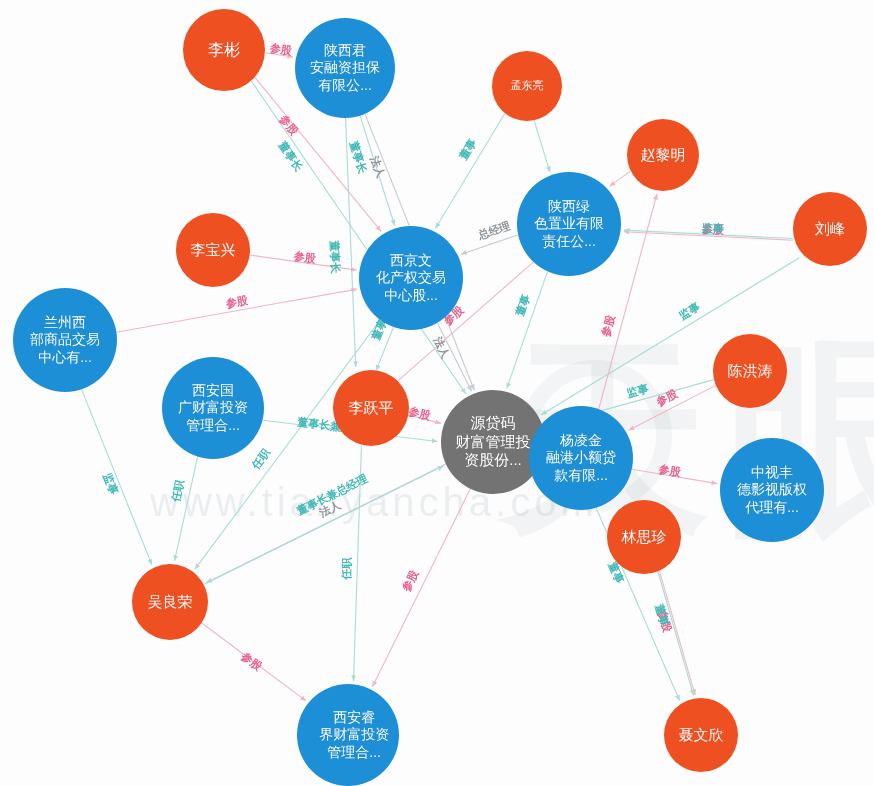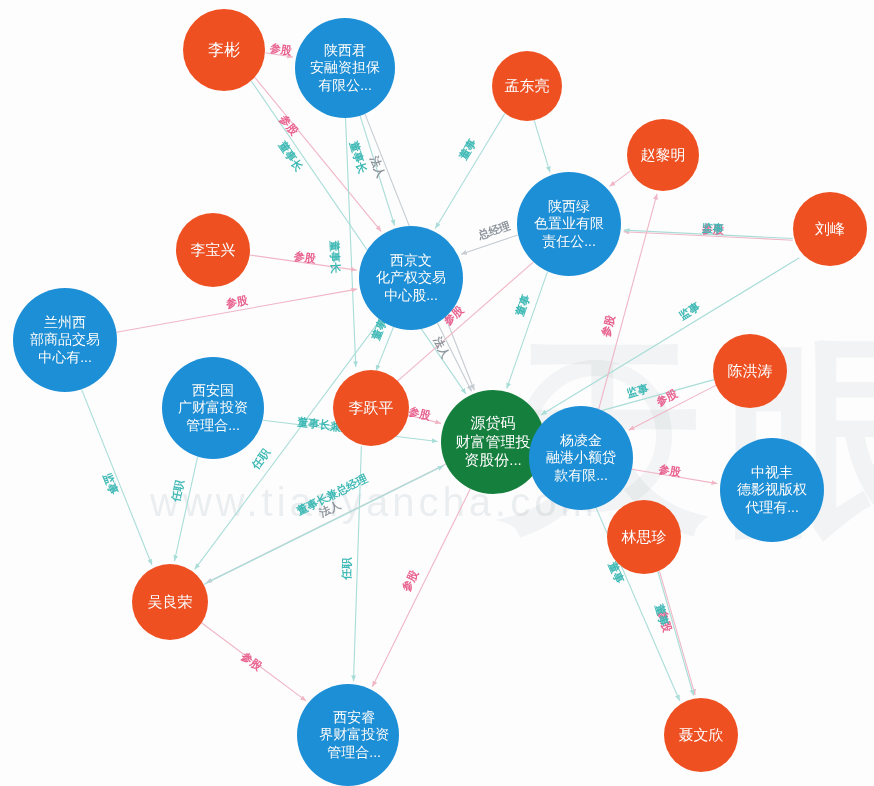--- a/index.html
+++ b/index.html
@@ -61,21 +61,21 @@
   }
   .node .lbl{
     display:block;
     width:88%;
     line-height:1.24;
     word-break:break-all;
     text-shadow:0 0 1px rgba(0,0,0,0.08);
   }
   .node.person{background:#ef5022;}
   .node.company{background:#1c8fd6;}
-  .node.focus{background:#15803d;}
+  .node.focus{background:#737373;}
 
   
   .elabel{
     position:absolute;
     white-space:nowrap;
     font-size:11px;
     transform-origin:0 0;
     user-select:none;
     pointer-events:none;
     font-family:"DejaVu Sans","Liberation Sans",sans-serif;
@@ -184,21 +184,21 @@
   <div id="node-layer" style="position:absolute;left:0;top:0;width:874px;height:786px;">
       <div class="node focus" style="left: 441px; top: 390px; width: 104px; height: 104px; font-size: 15px;">
         <span class="lbl">源贷码<br>财富管理投<br>资股份...</span>
       </div>
       <div class="node person" style="left: 183px; top: 9px; width: 82px; height: 82px; font-size: 16px;">
         <span class="lbl">李彬</span>
       </div>
       <div class="node company" style="left: 295px; top: 18px; width: 100px; height: 100px; font-size: 14px;">
         <span class="lbl">陕西君<br>安融资担保<br>有限公...</span>
       </div>
-      <div class="node person" style="left: 492px; top: 51px; width: 70px; height: 70px; font-size: 15px;">
+      <div class="node person" style="left: 492px; top: 51px; width: 70px; height: 70px; font-size: 11px;">
         <span class="lbl">孟东亮</span>
       </div>
       <div class="node company" style="left: 517px; top: 172px; width: 104px; height: 104px; font-size: 14px;">
         <span class="lbl">陕西绿<br>色置业有限<br>责任公...</span>
       </div>
       <div class="node person" style="left: 627px; top: 119px; width: 72px; height: 72px; font-size: 15px;">
         <span class="lbl">赵黎明</span>
       </div>
       <div class="node person" style="left: 793px; top: 192px; width: 74px; height: 74px; font-size: 15px;">
         <span class="lbl">刘峰</span>

